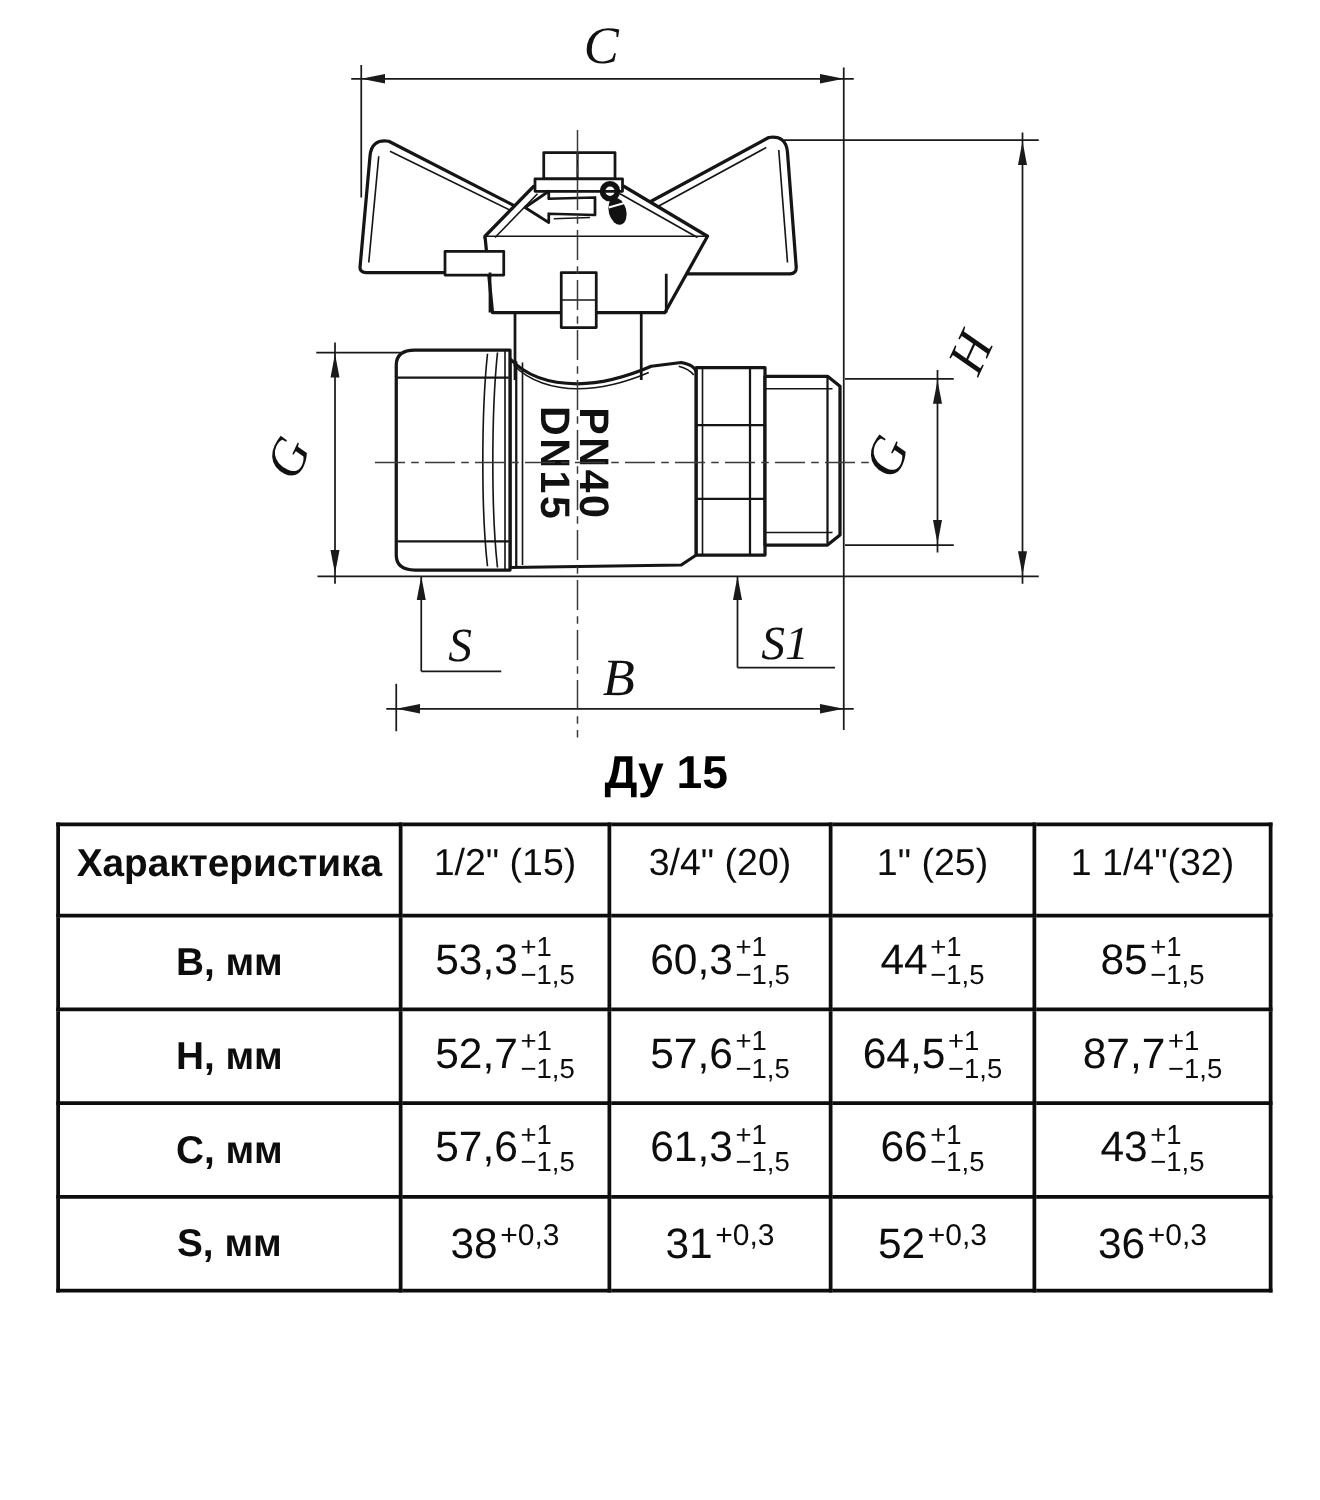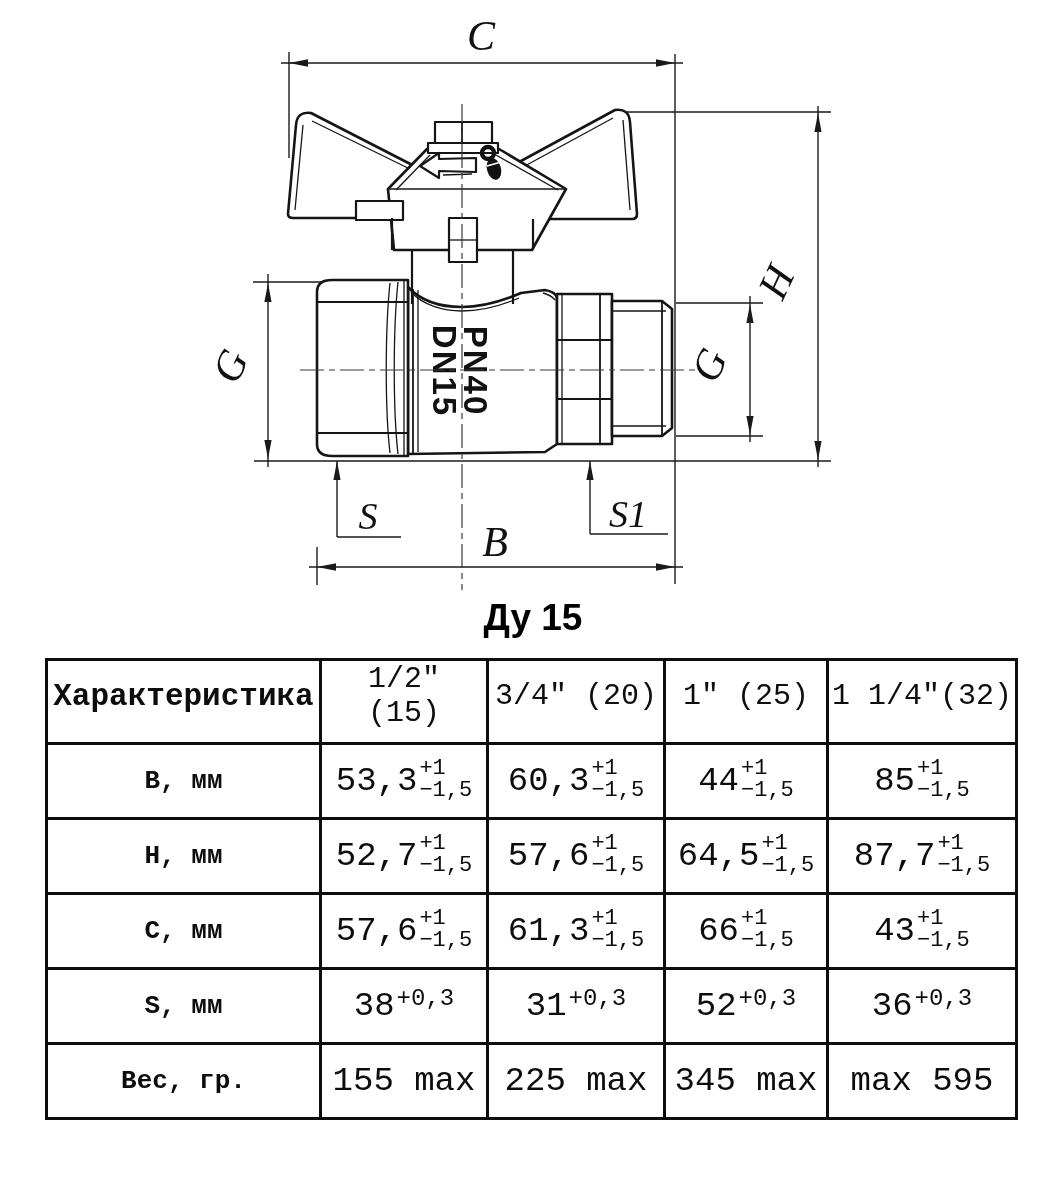--- a/index.html
+++ b/index.html
@@ -18,27 +18,27 @@
   .cl       { stroke:#3a3a3a; stroke-width:1.2; fill:none; stroke-dasharray:24 5 6 5; }
   .dim-label{ font:italic 42px "Liberation Serif", serif; fill:#111; }
   .dim-label-s{ font:italic 38px "Liberation Serif", serif; fill:#111; }
   .marking  { font:bold 33px "Liberation Sans", sans-serif; fill:#111; letter-spacing:2px; }
   .caption  { font:bold 37px "Liberation Sans", sans-serif; fill:#000; }
   
   #spec-wrap { position:absolute; left:45px; top:658px; }
   table.spec { border-collapse:collapse; table-layout:fixed; width:970px; background:#fff; }
   table.spec th, table.spec td {
     border:3px solid #0d0d0d; text-align:center; vertical-align:middle;
-    font-family:Liberation Mono, monospace; overflow:hidden;
+    font-family:Liberation Sans, sans-serif; overflow:hidden;
   }
   table.spec thead tr { height:73px; }
   table.spec tbody tr { height:75px; }
   table.spec thead th { font-weight:normal; font-size:30px; padding-bottom:12px; }
   table.spec thead th.char-h { font-weight:bold; font-size:31px; }
-  table.spec tbody th.row-label { font-weight:bold; font-size:26px; }
+  table.spec tbody th.row-label { font-weight:bold; font-size:31px; }
   table.spec td { font-size:34px; }
   .vb { display:inline-block; }
   .tol {
     display:inline-flex; flex-direction:column; align-items:flex-start;
     font-size:22px; line-height:1.02; margin-left:2px; vertical-align:middle;
     transform:translateY(-1px);
   }
   .sup { font-size:24px; margin-left:2px; position:relative; top:-10px; }
 </style>
 </head>
@@ -261,24 +261,17 @@
                 <span class="tb2">−1,5</span>
               </span></td>
           </tr>
           <tr>
             <th class="row-label">S, мм</th>
             <td><span class="vb">38</span><span class="sup">+0,3</span></td>
             <td><span class="vb">31</span><span class="sup">+0,3</span></td>
             <td><span class="vb">52</span><span class="sup">+0,3</span></td>
             <td><span class="vb">36</span><span class="sup">+0,3</span></td>
           </tr>
-          <tr>
-            <th class="row-label">Вес, гр.</th>
-            <td><span class="vb">155 max</span></td>
-            <td><span class="vb">225 max</span></td>
-            <td><span class="vb">345 max</span></td>
-            <td><span class="vb">max 595</span></td>
-          </tr>
         </tbody>
     </table>
   </div>
 
 </div>
 
 </body></html>

